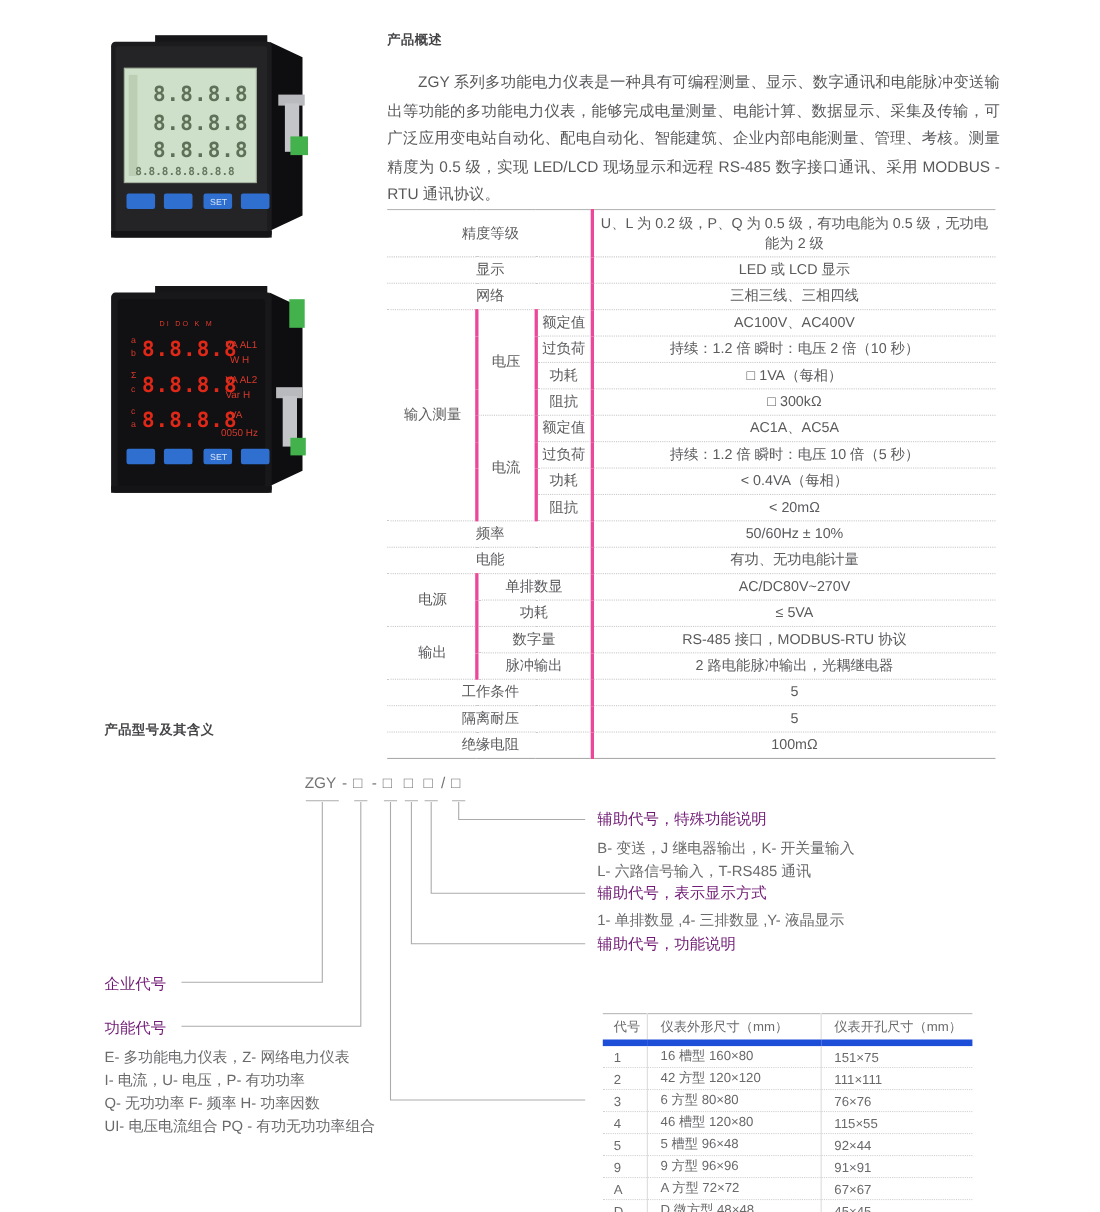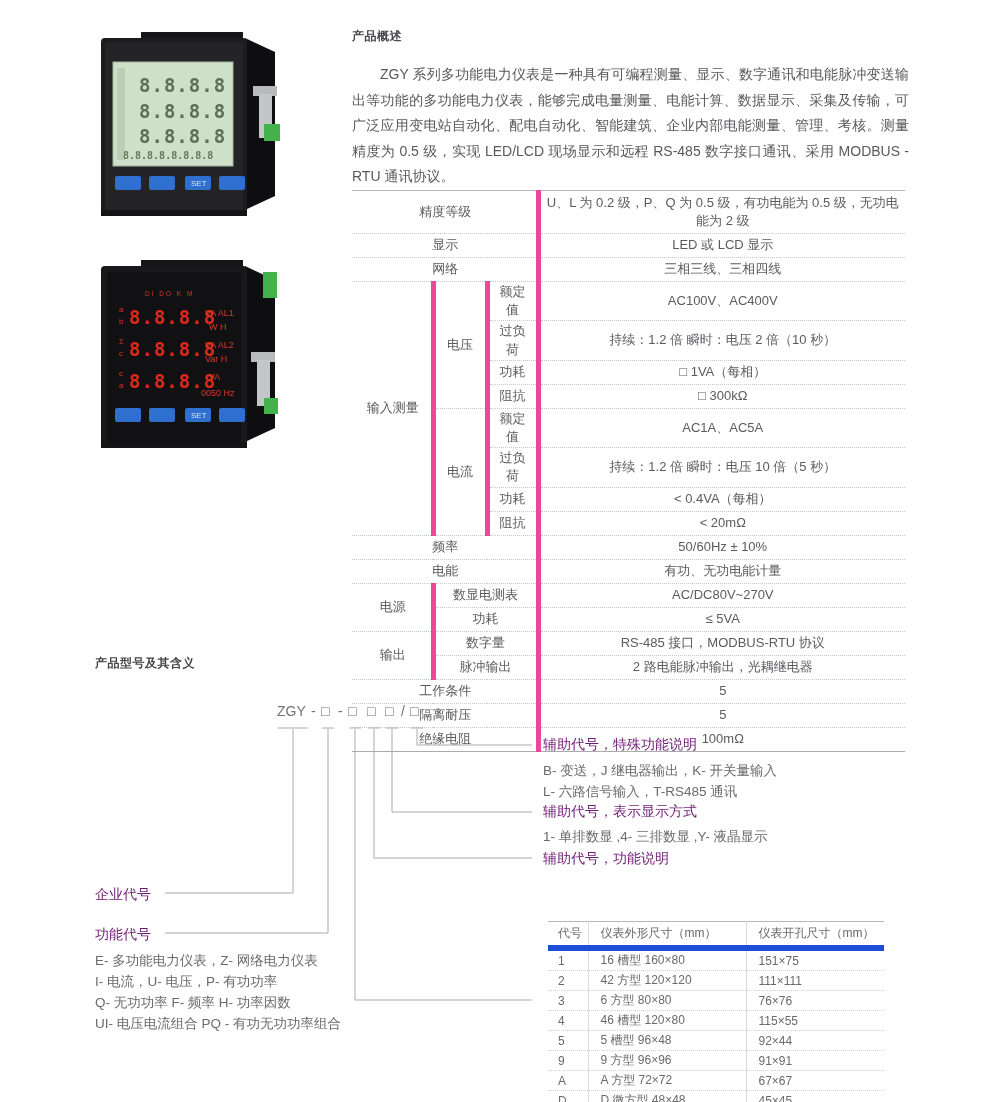--- a/index.html
+++ b/index.html
@@ -15,21 +15,21 @@
   #overview-para{width:557px;font-size:14px;line-height:25.5px;text-align:justify;
                  text-indent:2em;color:#59595c;}
 
   
   table.spec{border-collapse:collapse;table-layout:fixed;width:553px;
              border-top:1px solid #b7b7b7;border-bottom:1px solid #ababab;
              font-size:13px;color:#5b5b5e;}
   table.spec td{height:21px;padding:1px 4px;line-height:1.4;vertical-align:middle;
                 border-top:1px dotted #c9c9c9;}
   table.spec tr.first td{border-top:none;}
-  table.spec td.c2,table.spec td.c3,table.spec td.cv{border-left:5px solid #ec4899;}
+  table.spec td.c2,table.spec td.c3,table.spec td.cv{border-left:3px solid #ec4899;}
   table.spec td.c1{text-align:center;padding-left:7px;}
   table.spec td.c2,table.spec td.c3{text-align:center;}
   table.spec td.cv{text-align:center;}
 
   
   .code-part{position:absolute;top:0;font-size:14px;color:#737376;}
   .anno-title{font-size:14px;color:#701a75;}
   .anno-line{font-size:13.5px;color:#6a6a6d;line-height:21px;}
 
   
@@ -166,21 +166,21 @@
     <tr>
       <td class="c1" colspan="3">频率</td>
       <td class="cv">50/60Hz ± 10%</td>
     </tr>
     <tr>
       <td class="c1" colspan="3">电能</td>
       <td class="cv">有功、无功电能计量</td>
     </tr>
     <tr>
       <td class="c1" rowspan="2">电源</td>
-      <td class="c2" colspan="2" style="text-align:center">数显电测表</td>
+      <td class="c2" colspan="2" style="text-align:center">单排数显</td>
       <td class="cv">AC/DC80V~270V</td>
     </tr>
     <tr>
       <td class="c2" colspan="2" style="text-align:center">功耗</td>
       <td class="cv">≤ 5VA</td>
     </tr>
     <tr>
       <td class="c1" rowspan="2">输出</td>
       <td class="c2" colspan="2" style="text-align:center">数字量</td>
       <td class="cv">RS-485 接口，MODBUS-RTU 协议</td>

